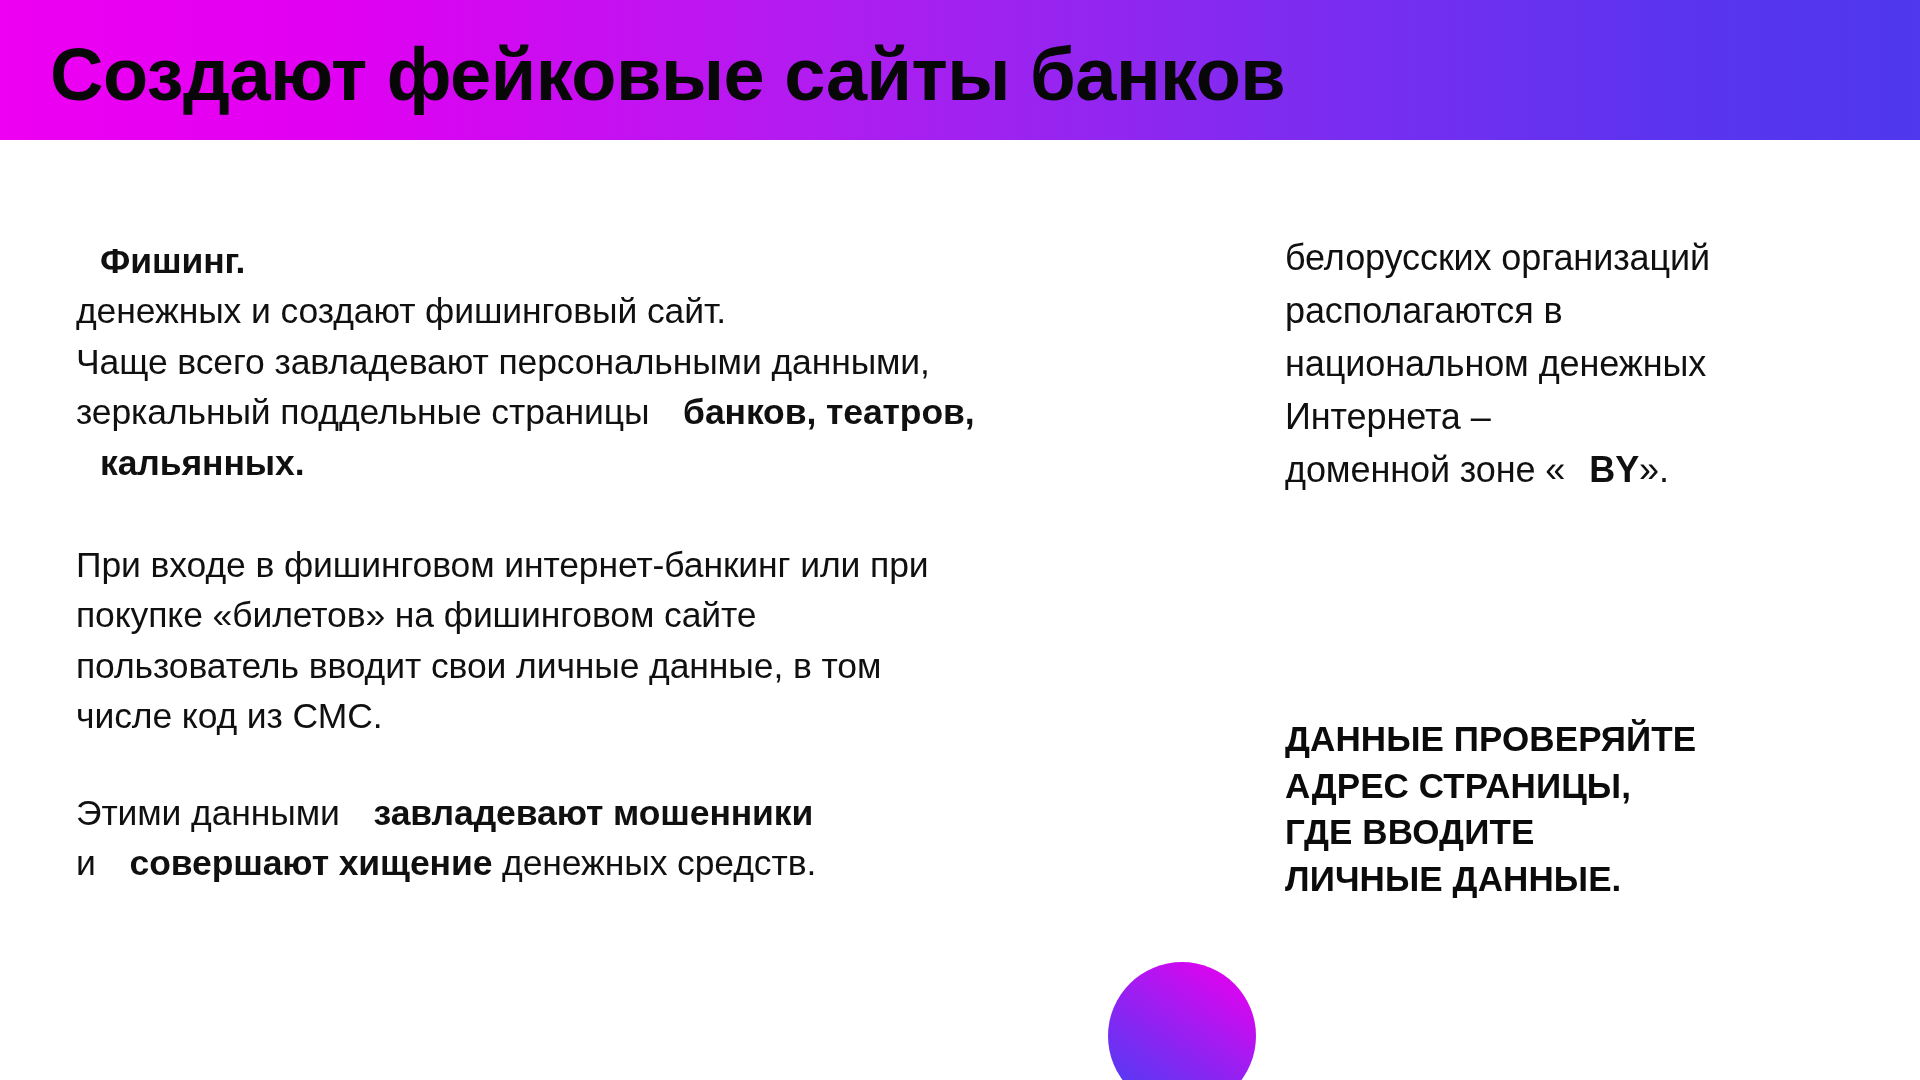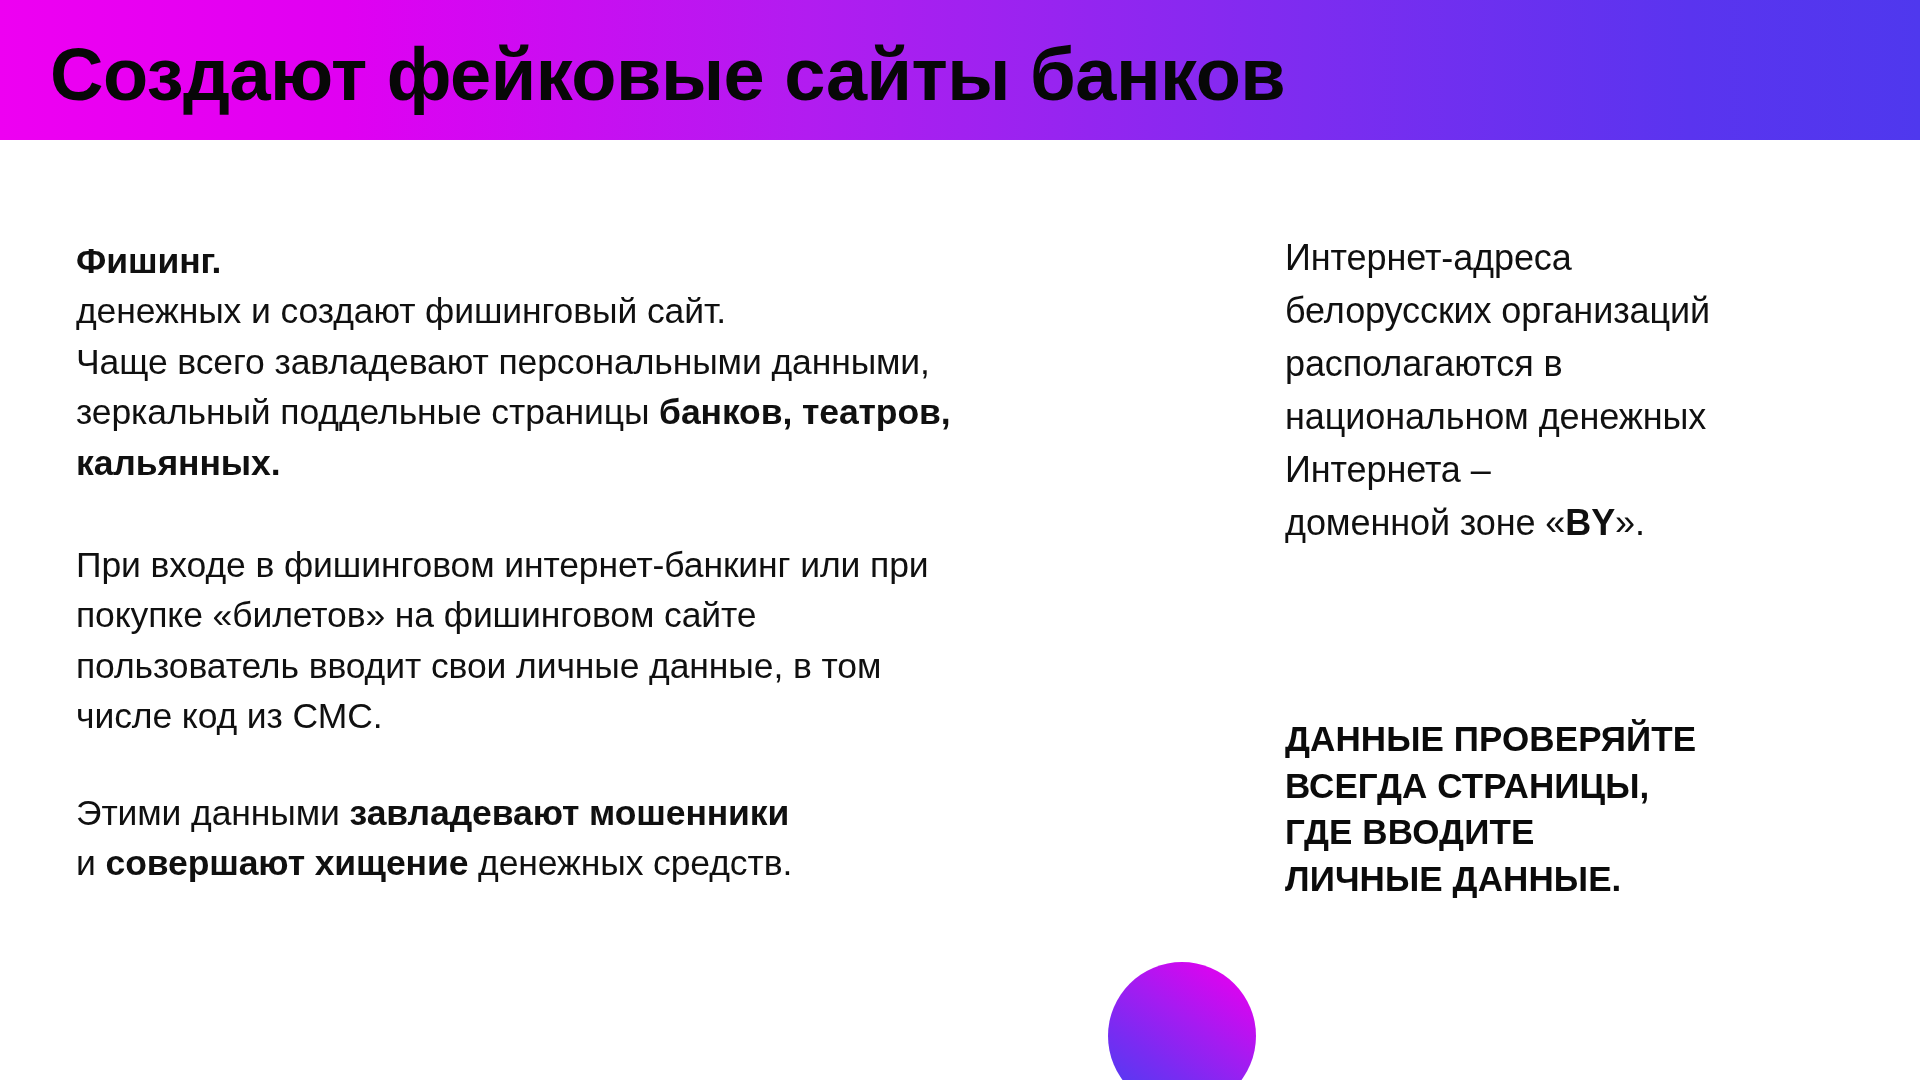--- a/index.html
+++ b/index.html
@@ -76,21 +76,21 @@
     line-height: 1.42;
     color: #101010;
     letter-spacing: -0.1px;
   }
 
   .para.block-1 { margin-bottom: 0; }
 
   .gap-lg { height: 52px; }
   .gap-md { height: 46px; }
 
-  b, .bold { font-weight: 700; }
+  b, .bold { font-weight: 700; margin-left: 24px; }
 
   .right-para {
     font-size: 36px;
     line-height: 1.47;
     color: #101010;
     letter-spacing: -0.1px;
   }
 
   .right-warning {
     position: absolute;
@@ -161,34 +161,33 @@
         </div>
         <div>
           <span>и </span><b>совершают хищение</b><span> денежных средств.</span>
         </div>
       </div>
 
     </div>
 
     <div class="col-right">
       <div class="right-para">
-        <div>Интернет-адреса</div>
         <div>белорусских организаций</div>
         <div>располагаются в</div>
         <div>национальном денежных</div>
         <div>Интернета –</div>
         <div>
           <span>доменной зоне «</span><b>BY</b><span>».</span>
         </div>
       </div>
     </div>
 
     <div class="right-warning">
       <span class="wline">ДАННЫЕ ПРОВЕРЯЙТЕ</span>
-      <span class="wline">ВСЕГДА СТРАНИЦЫ,</span>
+      <span class="wline">АДРЕС СТРАНИЦЫ,</span>
       <span class="wline">ГДЕ ВВОДИТЕ</span>
       <span class="wline">ЛИЧНЫЕ ДАННЫЕ.</span>
     </div>
 
     <div class="sphere"></div>
 
   </div>
 </div>
 
 </body></html>

